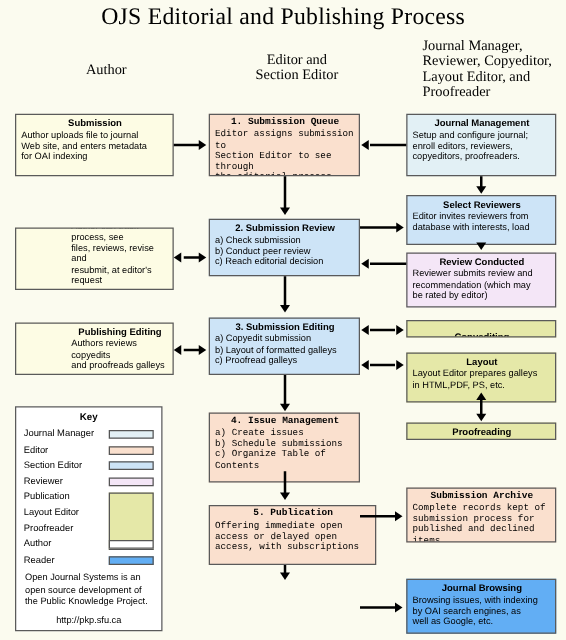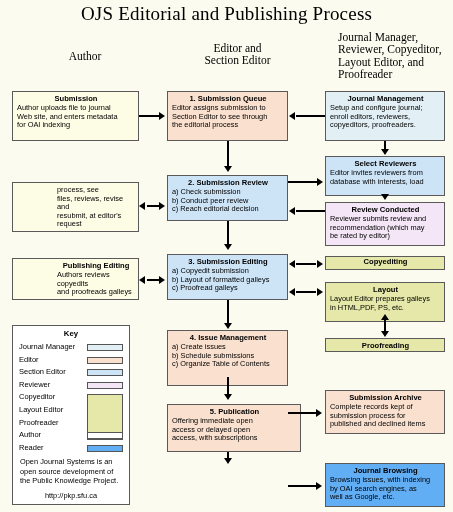--- a/index.html
+++ b/index.html
@@ -46,21 +46,21 @@
     font-size:7.6px;
     line-height:9.4px;
     margin-bottom:.5px;
   }
   .box .bd{display:block;white-space:pre-line;}
   .box.only .bt{margin-bottom:0;}
   .box.mid{display:flex;flex-direction:column;justify-content:flex-end;padding-left:44px;}
 
   
   .c-author{background:#fdfce4;}
-  .c-editor{background:#fae0ce;}
+  .c-editor{background:#fae0ce;font-family:Liberation Mono, monospace;}
   .c-seced{background:#cde4f7;}
   .c-reviewer{background:#f4e6f7;}
   .c-jm{background:#e2f0f5;}
   .c-prod{background:#e5e8a8;}
   .c-reader{background:#62aef4;}
 
   
   .ln{position:absolute;background:#000;}
   .lnh{height:1.6px;}
   .lnv{width:1.6px;}
@@ -196,21 +196,21 @@
 and proofreads galleys</span>
   </div>
 
   <div class="box c-seced" style="left:167px;top:254px;width:121px;height:46px;">
     <span class="bt">3. Submission Editing</span>
     <span class="bd">a) Copyedit submission
 b) Layout of formatted galleys
 c) Proofread galleys</span>
   </div>
 
-  <div class="box c-prod only" style="left:325px;top:256px;width:120px;height:14px;padding-top:0;">
+  <div class="box c-prod only" style="left:325px;top:256px;width:120px;height:14px;padding-top:8px;">
     <span class="bt">Copyediting</span>
   </div>
 
   <div class="box c-prod" style="left:325px;top:282px;width:120px;height:40px;">
     <span class="bt">Layout</span>
     <span class="bd">Layout Editor prepares galleys
 in HTML,PDF, PS, etc.</span>
   </div>
 
   <div class="box c-prod only" style="left:325px;top:338px;width:120px;height:14px;padding-top:2px;">
@@ -293,21 +293,21 @@
       </div>
       <div class="key-row">
         <span>Section Editor</span>
         <span class="sw" style="top:28.2px;background:#cde4f7;"></span>
       </div>
       <div class="key-row">
         <span>Reviewer</span>
         <span class="sw" style="top:40.8px;background:#f4e6f7;"></span>
       </div>
       <div class="key-row">
-        <span>Copyeditor</span>
+        <span>Publication</span>
         <span class="sw tall" style="top:53.4px;background:#e5e8a8;"></span>
       </div>
       <div class="key-row">
         <span>Layout Editor</span>
       </div>
       <div class="key-row">
         <span>Proofreader</span>
       </div>
       <div class="key-row">
         <span>Author</span>

